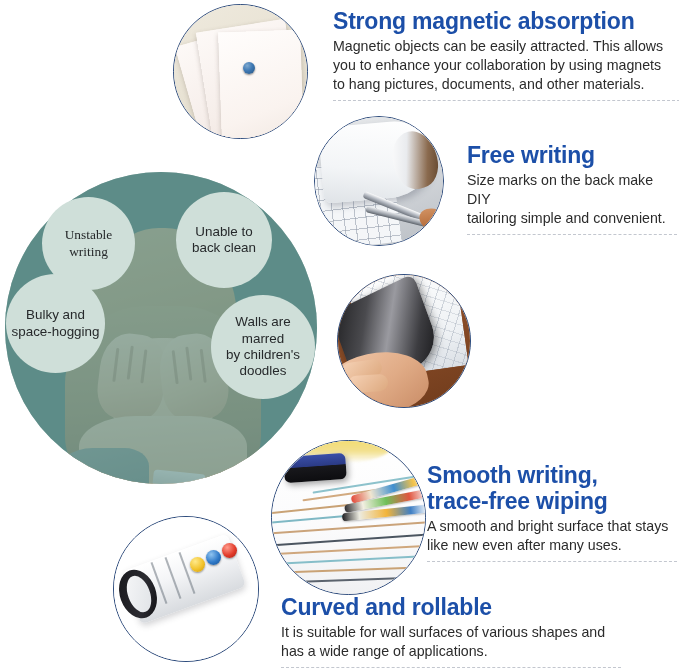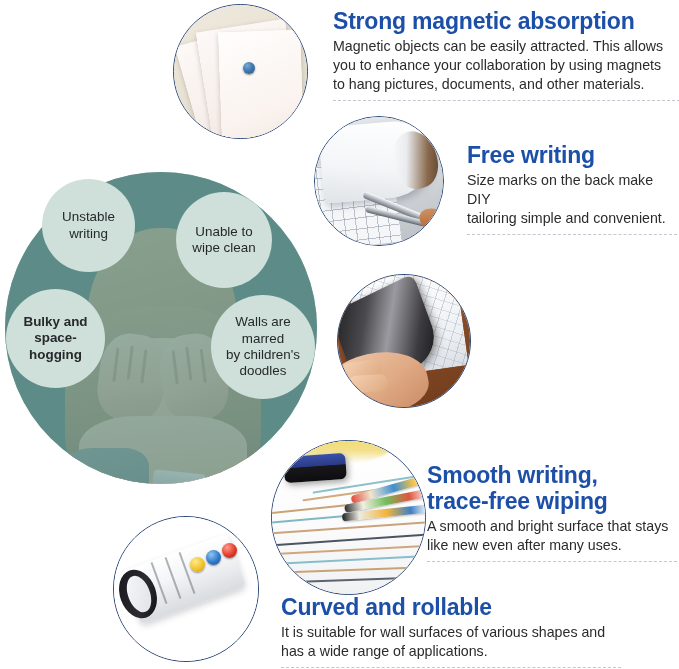--- a/index.html
+++ b/index.html
@@ -379,30 +379,30 @@
         <div class="ph-finger" style="left:28px; top:12px;"></div>
         <div class="ph-finger" style="left:42px; top:16px;"></div>
       </div>
       <div class="ph-arm"></div>
       <div class="ph-shirt"></div>
       <div class="ph-watch"></div>
     </div>
     <div id="pain-tint"></div>
   </div>
 
-  <div class="bubble" style="left:42px; top:179px; width:93px; height:93px;">
+  <div class="bubble" style="left:42px; top:197px; width:93px; height:93px;font-family:Liberation Serif, serif;">
     <span>Unstable writing</span>
   </div>
 
   <div class="bubble" style="left:176px; top:192px; width:96px; height:96px;">
     <span>Unable to
-wipe clean</span>
-  </div>
-
-  <div class="bubble" style="left:6px; top:289px; width:99px; height:99px;font-weight:bold;">
+back clean</span>
+  </div>
+
+  <div class="bubble" style="left:6px; top:274px; width:99px; height:99px;">
     <span>Bulky and
 space-hogging</span>
   </div>
 
   <div class="bubble" style="left:211px; top:295px; width:104px; height:104px;">
     <span>Walls are marred
 by children's
 doodles</span>
   </div>
 

